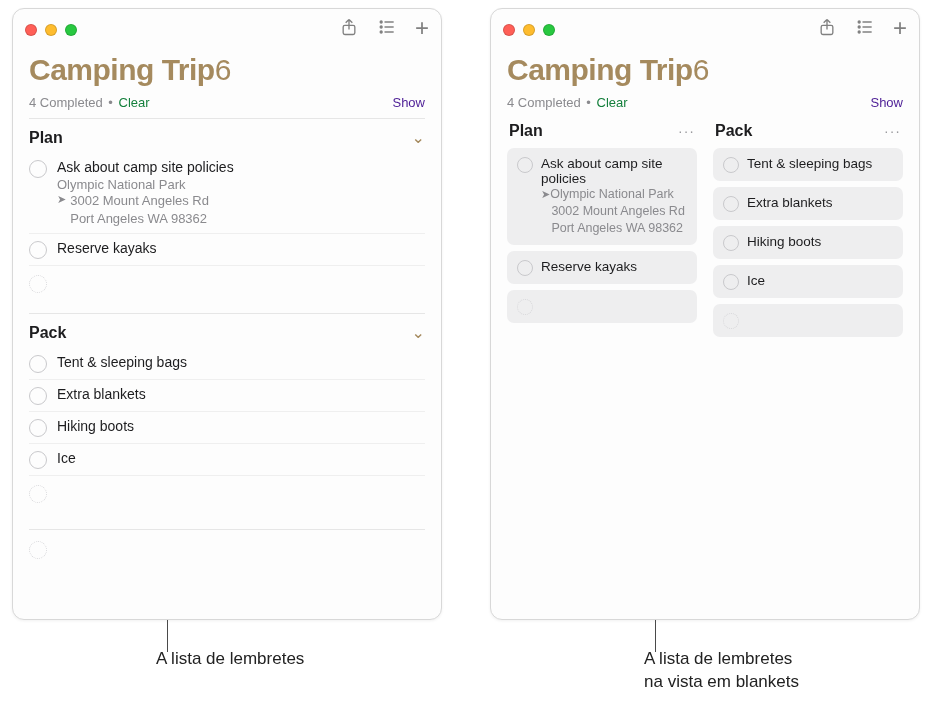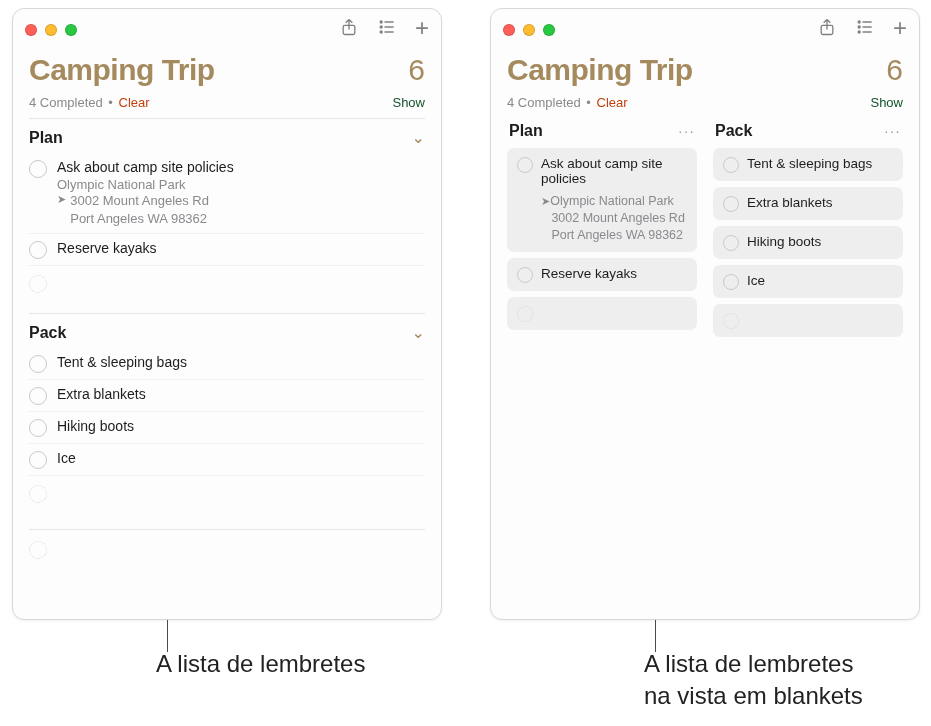--- a/index.html
+++ b/index.html
@@ -35,28 +35,28 @@
     justify-content: space-between;
   }
   .traffic-lights { display:flex; gap:8px; padding-top:2px;}
   .tl { width:12px; height:12px; border-radius:50%; border:0.5px solid rgba(0,0,0,0.15);}
   .tl-close{background:#ff5f57;} .tl-min{background:#febc2e;} .tl-max{background:#28c840;}
   .toolbar-right { display:flex; gap:18px; align-items:center; color:#808080;}
   .toolbar-right svg { width:20px; height:20px; stroke:#808080; fill:none; stroke-width:1.6;}
   .plus { font-size:24px; font-weight:300; color:#808080; line-height:1; padding-bottom:2px;}
 
   .content { padding: 0 16px 10px 16px; flex:1; overflow:hidden;}
-  .header-row { display:flex; justify-content:space-between; align-items:baseline; margin-top:4px;}
+  .header-row { display:flex; align-items:baseline; margin-top:4px;}
   .list-title { font-size:30px; font-weight:700; color:#a58a5e; letter-spacing:-0.5px;}
   .list-count { font-size:30px; font-weight:400; color:#a58a5e;}
   .sub-row { display:flex; justify-content:space-between; align-items:center; font-size:13px; margin-top:8px; margin-bottom:8px;}
   .sub-left { color:#8a8a8e;}
   .sub-left .dot{ margin:0 2px;}
-  .clear-link{ color:#c2410c;}
-  .show-link{ color:#14532d;}
+  .clear-link{ color:#15803d;}
+  .show-link{ color:#4c1d95;}
 
   
   .section-h { display:flex; justify-content:space-between; align-items:center; border-top:1px solid #e6e6e6; padding:9px 0 6px 0;}
   .section-h:first-of-type{ border-top:1px solid #e6e6e6;}
   .section-title{ font-size:16px; font-weight:700;}
   .chev { color:#a58a5e; font-size:16px;}
   .item-row{ display:flex; align-items:flex-start; gap:10px; padding:6px 0; border-bottom:1px solid #efefef;}
   .item-row:last-child{border-bottom:none;}
   .radio{ width:18px; height:18px; border:1.5px solid #c9c9cc; border-radius:50%; flex-shrink:0; margin-top:1px;}
   .radio-dotted{ border:1.5px dotted #d6d6d9;}
@@ -70,25 +70,25 @@
   
   .columns{ display:flex; gap:16px; margin-top:4px;}
   .col{ flex:1; display:flex; flex-direction:column;}
   .col-head{ display:flex; justify-content:space-between; align-items:center; padding:4px 2px 8px 2px;}
   .col-title{ font-size:16px; font-weight:700;}
   .more{ color:#9a9a9e; font-size:14px; letter-spacing:1px;}
   .card{ background:#eeeeef; border-radius:7px; padding:8px 10px; margin-bottom:6px; display:flex; gap:8px; align-items:flex-start; font-size:13.5px;}
   .card .radio{ width:16px; height:16px; margin-top:1px;}
   .card-body{ flex:1;}
   .card-title{ color:#1d1d1f;}
-  .card-sub{ color:#8a8a8e; font-size:12.5px; margin-top:7px; line-height:1.35;}
+  .card-sub{ color:#8a8a8e; font-size:12.5px; margin-top:0; line-height:1.35;}
   .card-empty{ min-height:26px;}
 
   
-  .caption{ position:absolute; font-size:24px; color:#222; line-height:1.35;}
+  .caption{ position:absolute; font-size:17px; color:#222; line-height:1.35;}
   .caption-left{ top:648px; left:156px; width:250px;}
   .caption-right{ top:648px; left:644px; width:260px;}
   .callout-line{ position:absolute; width:1px; background:#4a4a4a;}
   .line-left{ top:620px; left:167px; height:32px;}
   .line-right{ top:620px; left:655px; height:32px;}
 </style>
 </head>
 <body>
 
 <div class="window window-left">

